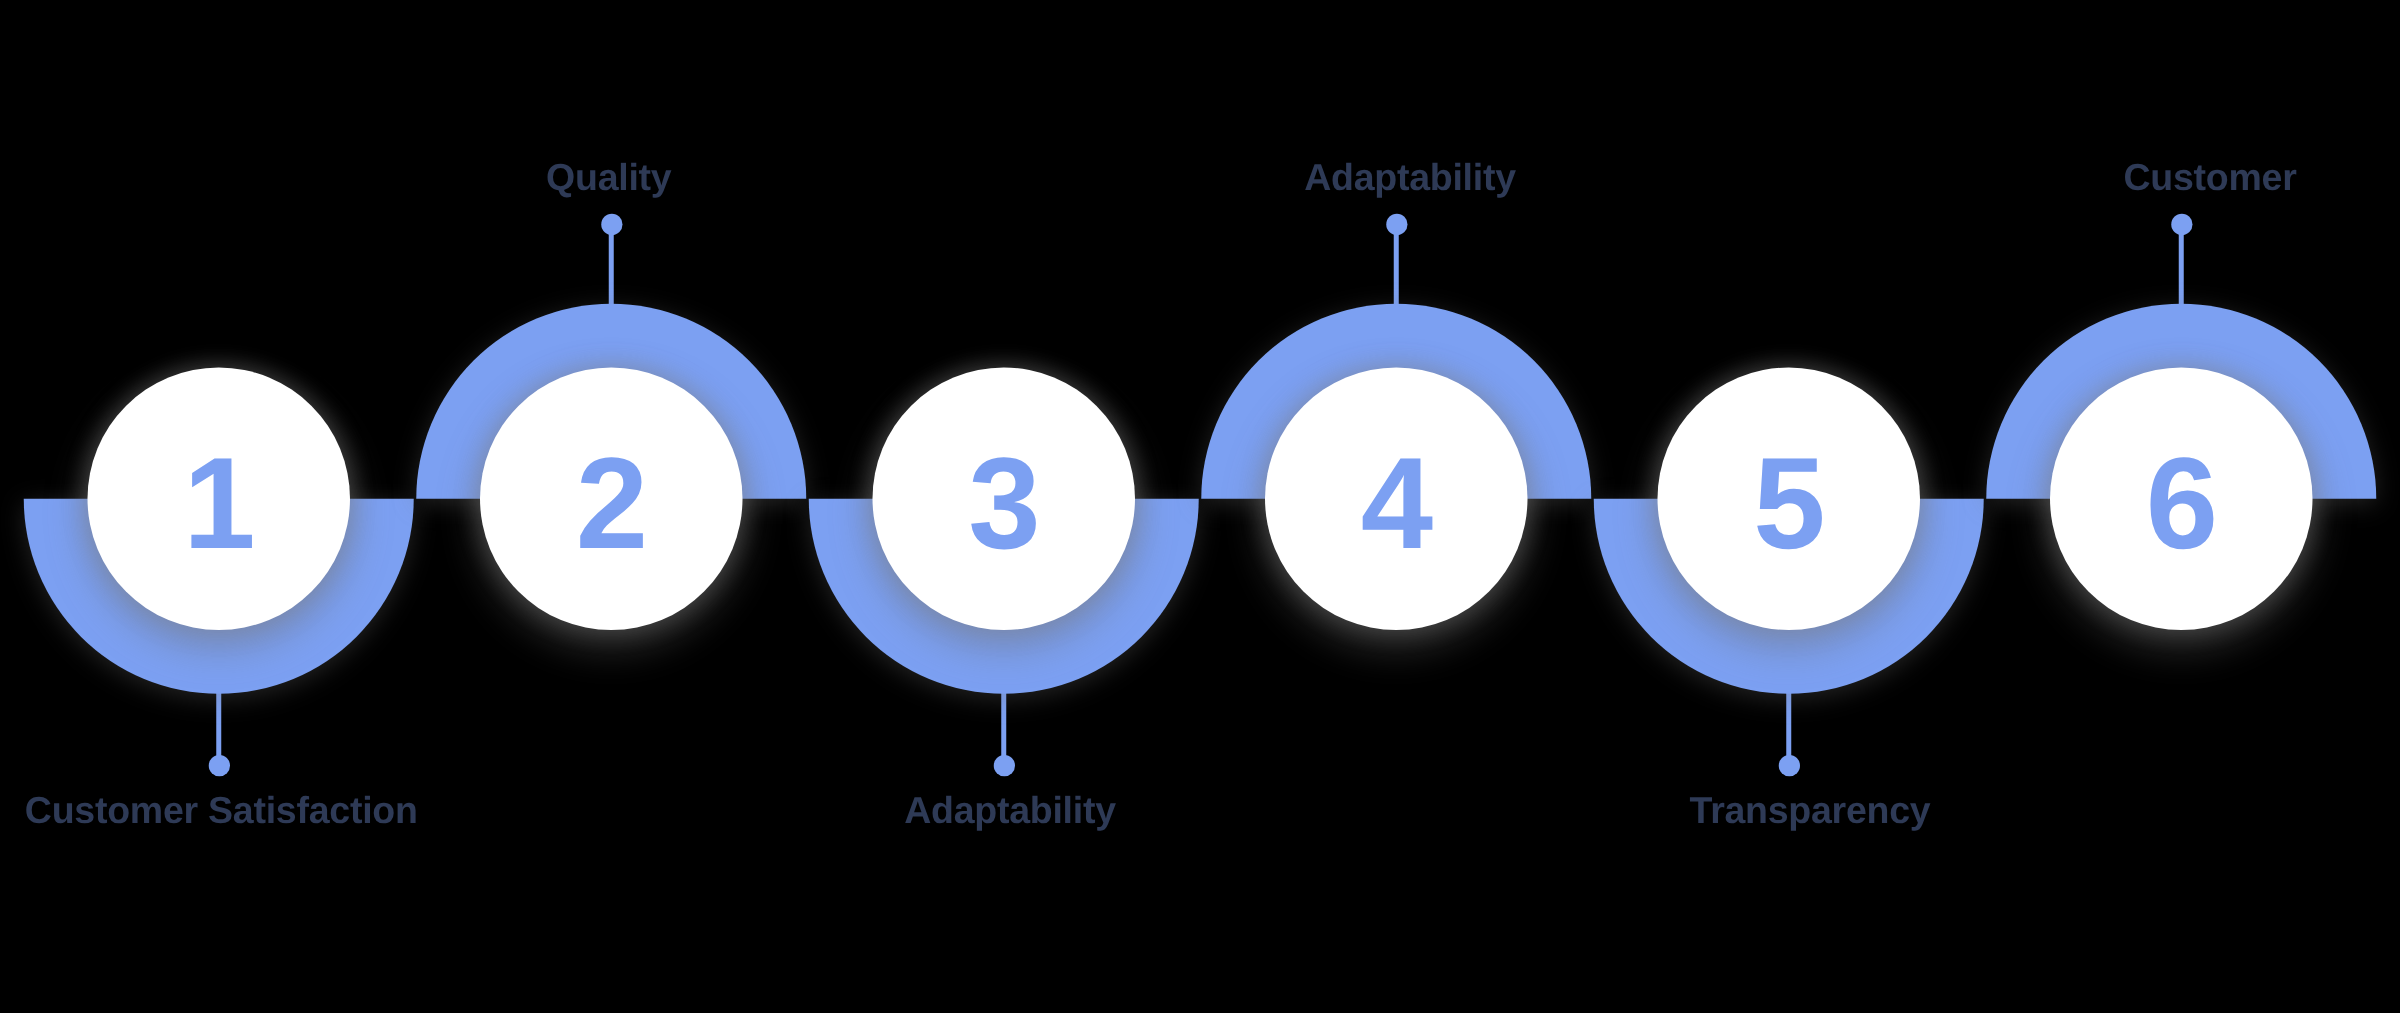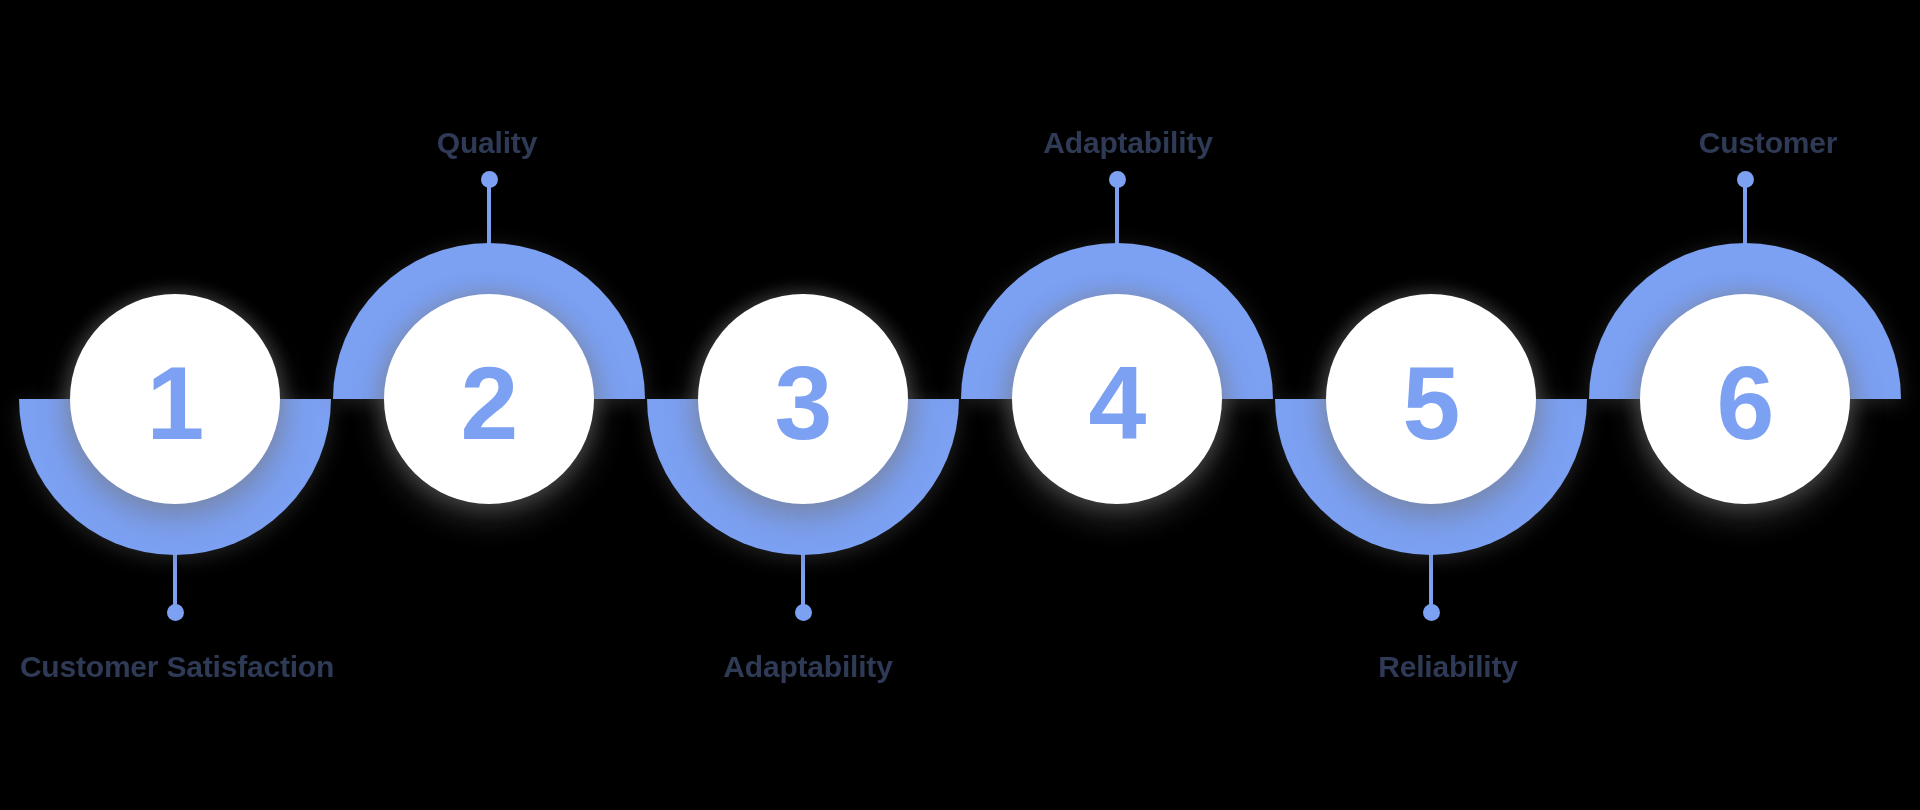--- a/index.html
+++ b/index.html
@@ -101,21 +101,21 @@
     white-space:nowrap;
     font-size:30px;
     font-weight:700;
     line-height:36px;
     color:var(--label);
     letter-spacing:-0.2px;
     transform:translateX(calc(-50% + var(--lx,0px)));
     z-index:4;
   }
   .item.above .label{top:125px;}
-  .item.below .label{top:649px;}
+  .item.below .label{top:631px;}
   .item-1 .label{--lx:2px;}
   .item-2 .label{--lx:-2px;}
   .item-3 .label{--lx:5px;}
   .item-4 .label{--lx:11px;}
   .item-5 .label{--lx:17px;}
   .item-6 .label{--lx:23px;}
 </style>
 </head>
 <body>
 
@@ -161,21 +161,21 @@
     <div class="label">Adaptability</div>
   </div>
 
   <div class="item item-5 below">
     <div class="stem"></div>
     <div class="dot"></div>
     <div class="arc"></div>
     <div class="circle">
       <span class="number">5</span>
     </div>
-    <div class="label">Reliability</div>
+    <div class="label">Transparency</div>
   </div>
 
   <div class="item item-6 above">
     <div class="stem"></div>
     <div class="dot"></div>
     <div class="arc"></div>
     <div class="circle">
       <span class="number">6</span>
     </div>
     <div class="label">Customer</div>

